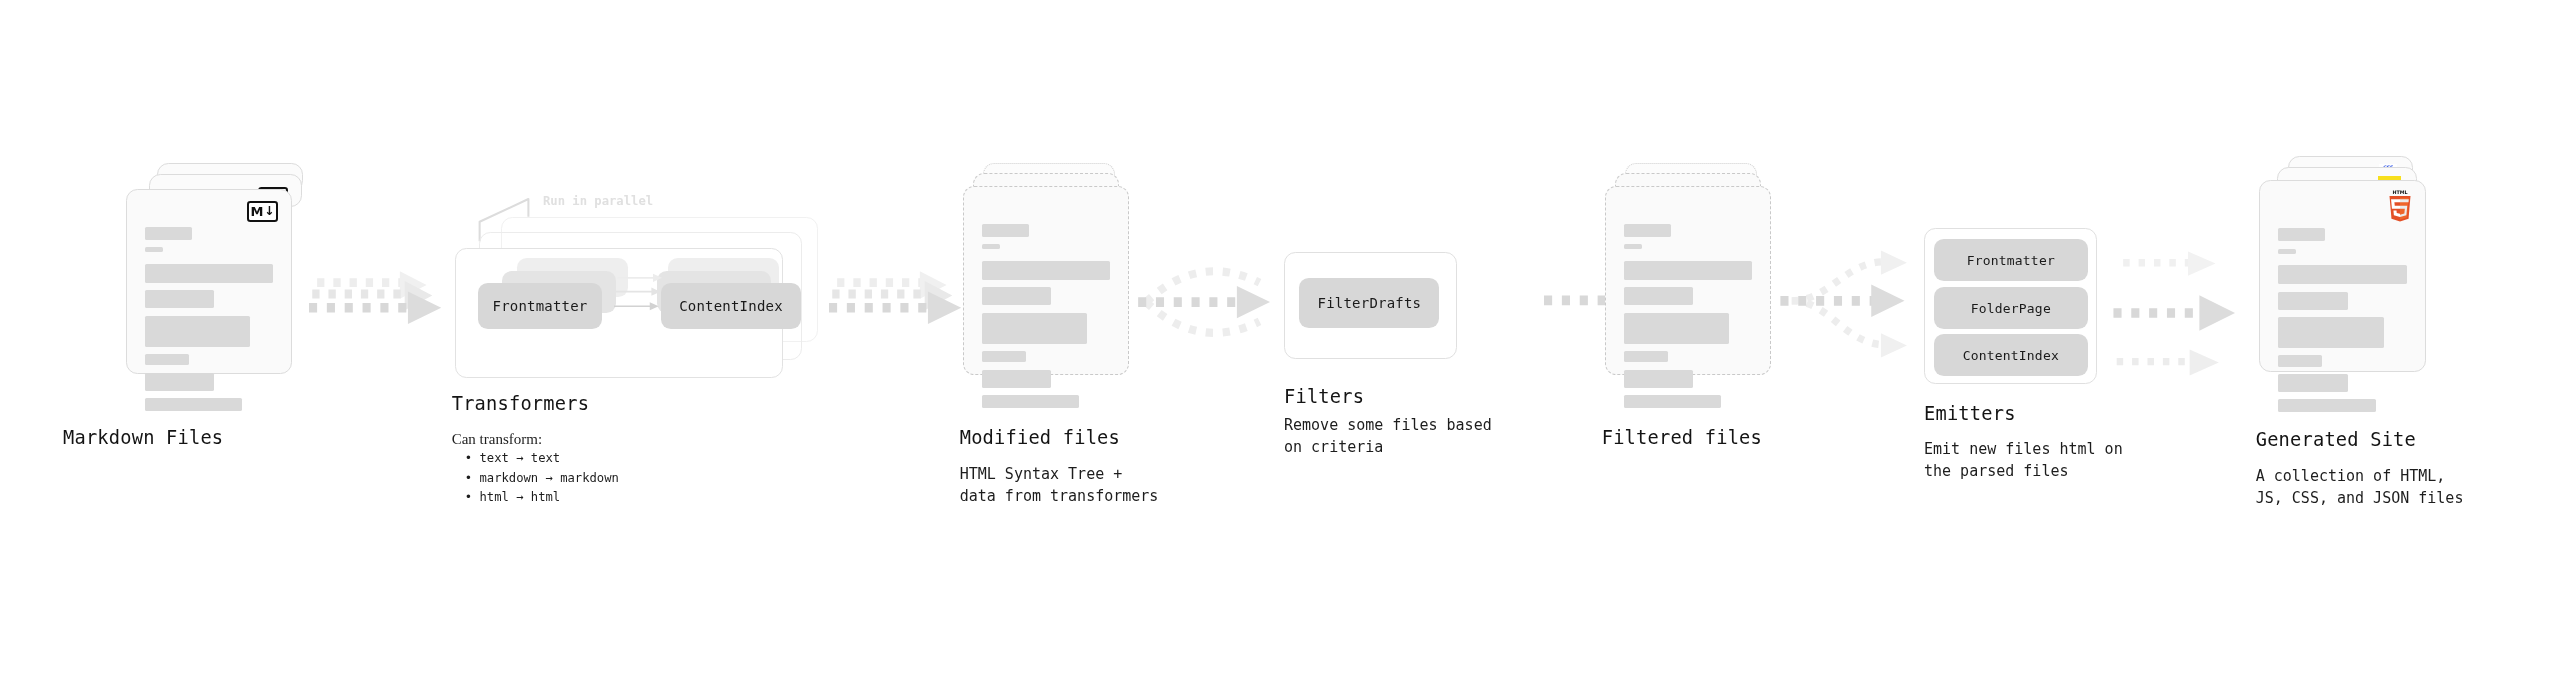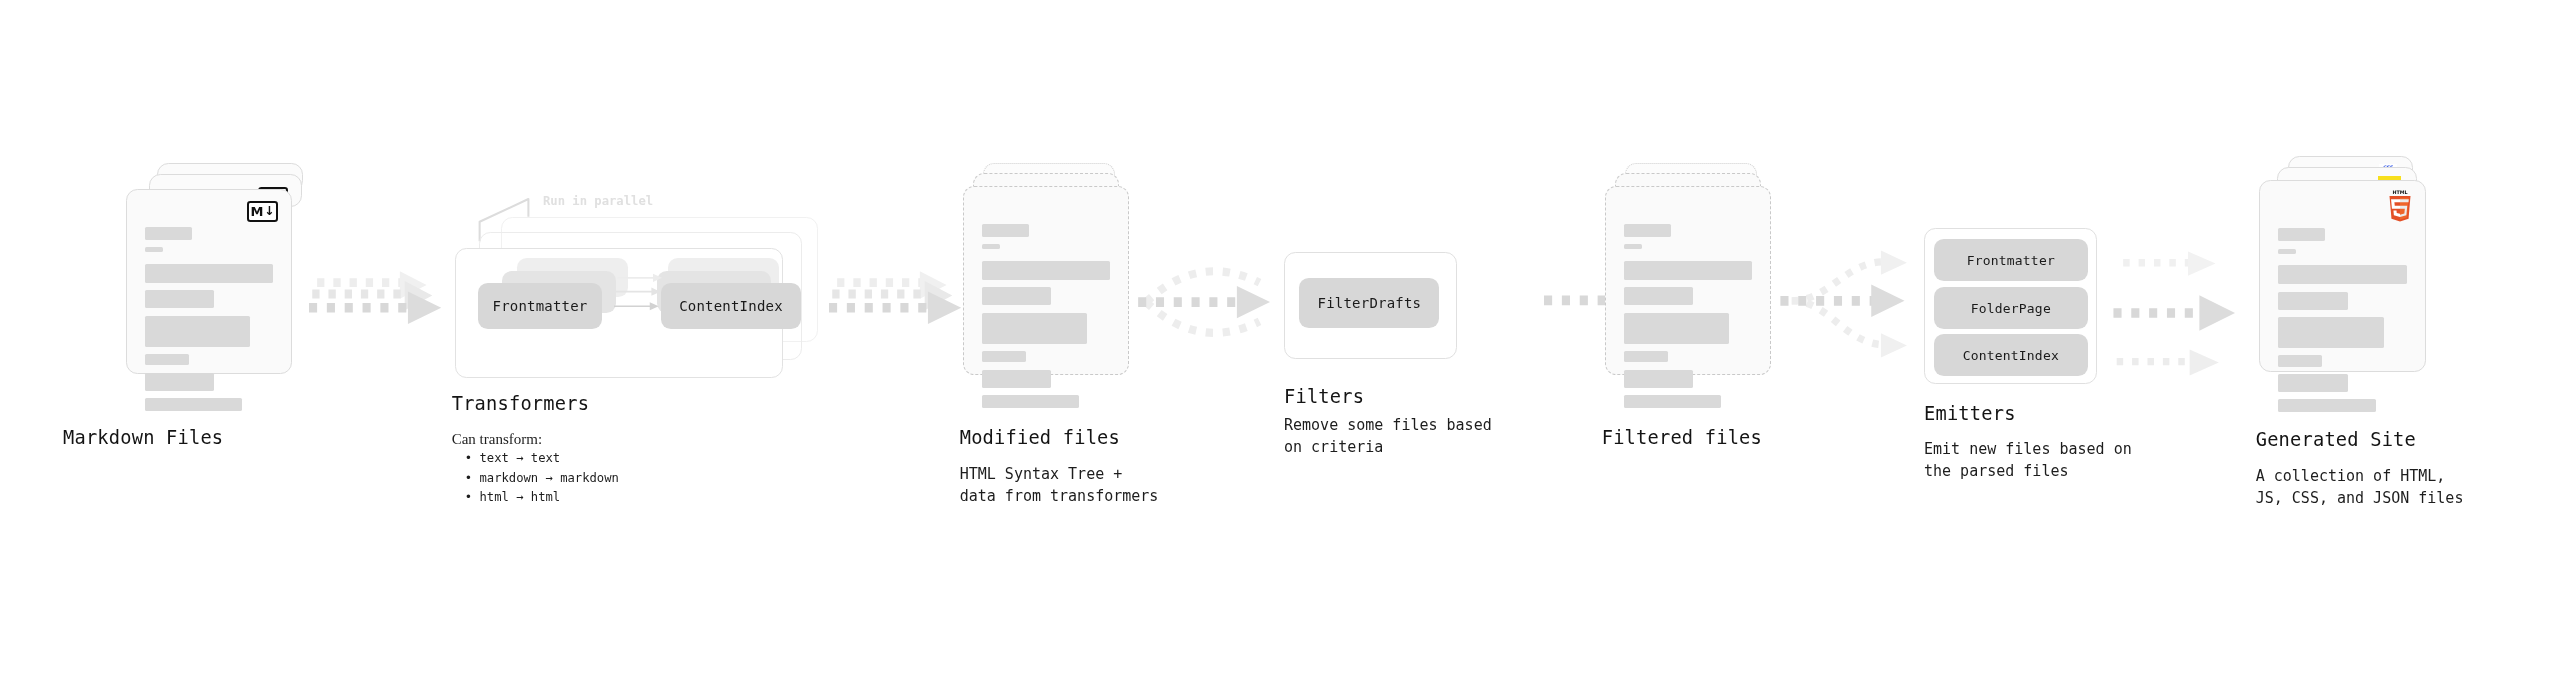--- a/index.html
+++ b/index.html
@@ -382,21 +382,21 @@
       <span>Frontmatter</span>
     </div>
     <div class="pill" style="left:9.8px; top:59px; width:154px; height:42px; font-size:13px;">
       <span>FolderPage</span>
     </div>
     <div class="pill" style="left:9.8px; top:106px; width:154px; height:42px; font-size:13px;">
       <span>ContentIndex</span>
     </div>
 
     <div class="title" style="left:0px; top:175px;">Emitters</div>
-    <div class="caption" style="left:0px; top:211px;">Emit new files based on
+    <div class="caption" style="left:0px; top:211px;">Emit new files html on
 the parsed files</div>
   </div>
 
   <svg class="arrow-svg" style="left:2113px; top:236px;" width="163" height="154" viewBox="0 0 200 190">
     <g stroke="#f0f0f0" stroke-width="9" stroke-dasharray="8 11" fill="none">
       <line x1="12" y1="33" x2="98" y2="33"></line>
     </g>
     <polygon points="92,19 126,34 92,49" fill="#f2f2f2"></polygon>
 
     <g stroke="#d8d8d8" stroke-width="12" stroke-dasharray="10 12" fill="none">

